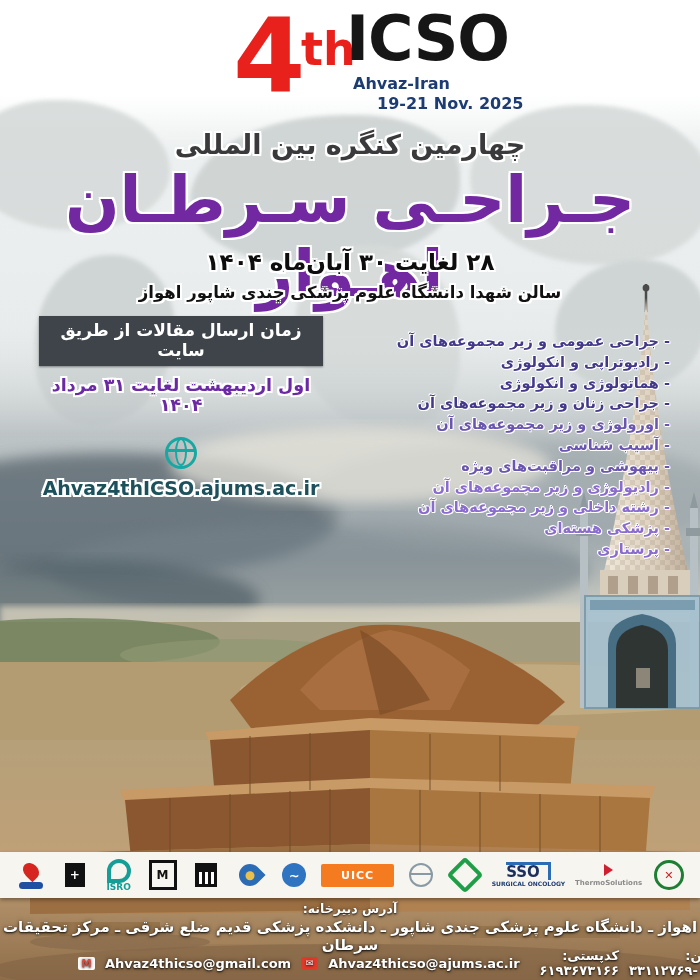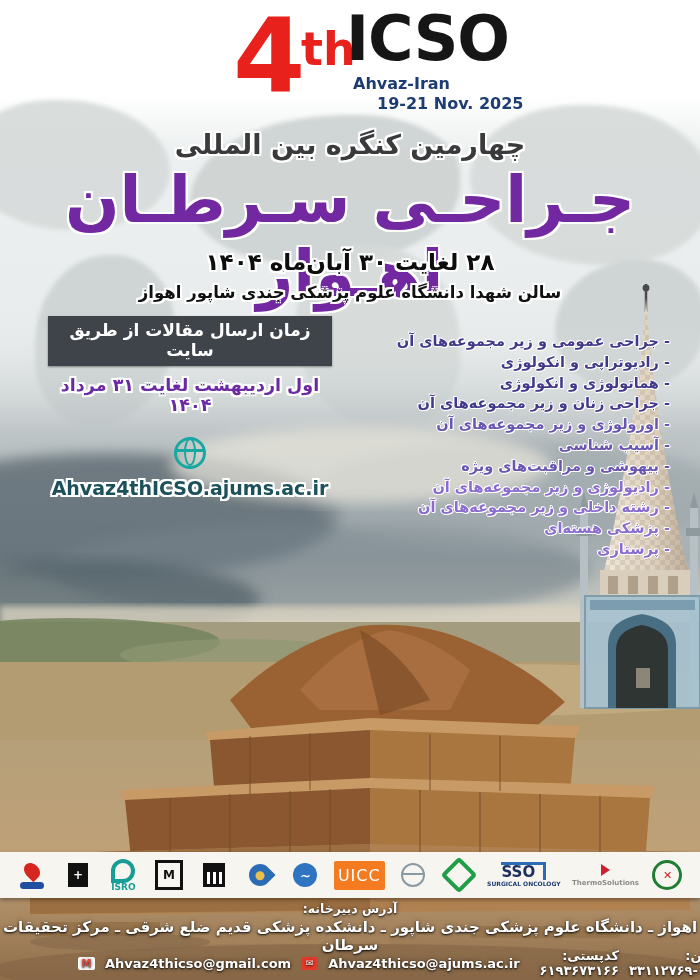--- a/index.html
+++ b/index.html
@@ -19,21 +19,21 @@
   .sub1{top:74px;} .sub2{top:94px;margin-left:24px;}
   
   .ow{text-shadow:-2px 0 0 #fff,2px 0 0 #fff,0 -2px 0 #fff,0 2px 0 #fff,-2px -2px 0 #fff,2px 2px 0 #fff,-2px 2px 0 #fff,2px -2px 0 #fff;}
   .fa-line1{position:absolute;top:129px;width:100%;text-align:center;direction:rtl;font-size:27px;font-weight:800;color:#3a3a3c;}
   .fa-title{position:absolute;top:163px;width:100%;text-align:center;direction:rtl;font-size:64px;font-weight:900;color:#7128a0;}
   .fa-date{position:absolute;top:249px;width:100%;text-align:center;direction:rtl;font-size:23px;font-weight:900;color:#0d0d0d;}
   .fa-venue{position:absolute;top:283px;width:100%;text-align:center;direction:rtl;font-size:16.5px;font-weight:800;color:#111;}
   
   .badge{background:#3f444b;color:#fff;font-weight:800;font-size:17px;direction:rtl;
          padding:4px 14px 6px;display:inline-block;box-shadow:0 1px 2px rgba(0,0,0,.4);}
-  .left-col{position:absolute;left:48px;top:316px;width:284px;text-align:center;}
+  .left-col{position:absolute;left:39px;top:316px;width:284px;text-align:center;}
   .subm-period{margin-top:9px;direction:rtl;font-size:17.5px;font-weight:800;color:#6b2aa4;}
   .website-row{margin-top:22px;display:flex;align-items:center;justify-content:center;gap:8px;flex-direction:column;}
   .globe{width:26px;height:26px;border:3px solid #16a8a2;border-radius:50%;position:relative;flex:0 0 auto;}
   .globe::before{content:"";position:absolute;left:-1px;right:-1px;top:9px;height:3px;background:#16a8a2;}
   .globe::after{content:"";position:absolute;left:7px;top:-2px;width:8px;height:24px;border:2.5px solid #16a8a2;border-radius:50%;}
   .website{font-size:19px;font-weight:800;color:#1c515c;}
   .right-col{position:absolute;right:30px;top:316px;width:320px;text-align:right;}
   .groups-list{list-style:none;margin:15px 0 0;padding:0;direction:rtl;}
   .groups-list li{font-size:14.5px;font-weight:800;line-height:20.8px;white-space:nowrap;
     text-shadow:-1px 0 0 #fff,1px 0 0 #fff,0 -1px 0 #fff,0 1px 0 #fff,1px 1px 0 #fff,-1px -1px 0 #fff;}
@@ -51,21 +51,21 @@
   .l-flame .wv{width:24px;height:7px;border-radius:4px;background:#1f4fa0;margin-top:2px;}
   .l-flask .sq{width:20px;height:24px;background:#111;color:#fff;font-size:12px;font-weight:900;display:flex;align-items:center;justify-content:center;}
   .l-isro .ring{width:16px;height:16px;border:4px solid #169d96;border-radius:50% 50% 50% 0;}
   .l-isro .cap{color:#169d96;font-size:9px;}
   .l-mbox .sq{width:22px;height:24px;border:3px solid #111;color:#111;font-weight:900;font-size:12px;display:flex;align-items:center;justify-content:center;}
   .l-kiln .sq{width:22px;height:24px;background:#111;display:flex;align-items:flex-end;justify-content:center;gap:3px;padding-bottom:3px;box-sizing:border-box;}
   .l-kiln .sq i{width:3px;height:12px;background:#fff;}
   .l-drop .dp{width:22px;height:22px;background:#2b6cb5;border-radius:50% 0 50% 50%;transform:rotate(45deg);display:flex;align-items:center;justify-content:center;}
   .l-drop .dp i{width:9px;height:9px;background:#e9c04c;border-radius:50%;transform:rotate(-45deg);}
   .l-bird .bd{width:24px;height:24px;background:#2f74c0;border-radius:50%;color:#fff;font-weight:900;font-size:13px;display:flex;align-items:center;justify-content:center;}
-  .l-uicc .bx{background:#f47b20;color:#fff;font-weight:400;font-size:16px;padding:5px 4px;border-radius:2px;letter-spacing:1px;}
+  .l-uicc .bx{background:#f47b20;color:#fff;font-weight:700;font-size:11px;padding:5px 20px;border-radius:2px;letter-spacing:1px;}
   .l-globe2 .gl{width:20px;height:20px;border:2px solid #8a9aa5;border-radius:50%;position:relative;}
   .l-globe2 .gl::before{content:"";position:absolute;left:0;right:0;top:8px;height:2px;background:#8a9aa5;}
   .l-knot .kn{width:18px;height:18px;border:4px solid #1e9e46;transform:rotate(45deg);border-radius:4px;}
   .l-sso .st{color:#1d2f5e;font-weight:900;font-size:15px;border-right:3px solid #2b6cb5;border-top:3px solid #2b6cb5;padding:0 8px 0 0;line-height:15px;}
   .l-sso .cap{font-size:6px;}
   .l-thermo{flex-direction:column;gap:3px;}
   .l-thermo .tr{width:0;height:0;border-left:9px solid #cf2030;border-top:6px solid transparent;border-bottom:6px solid transparent;}
   .l-thermo .cap{color:#8b8b8b;font-size:7px;}
   .l-wreath .wr{width:24px;height:24px;border:3px solid #1e7e34;border-radius:50%;display:flex;align-items:center;justify-content:center;color:#c22;font-weight:900;font-size:11px;}
   

